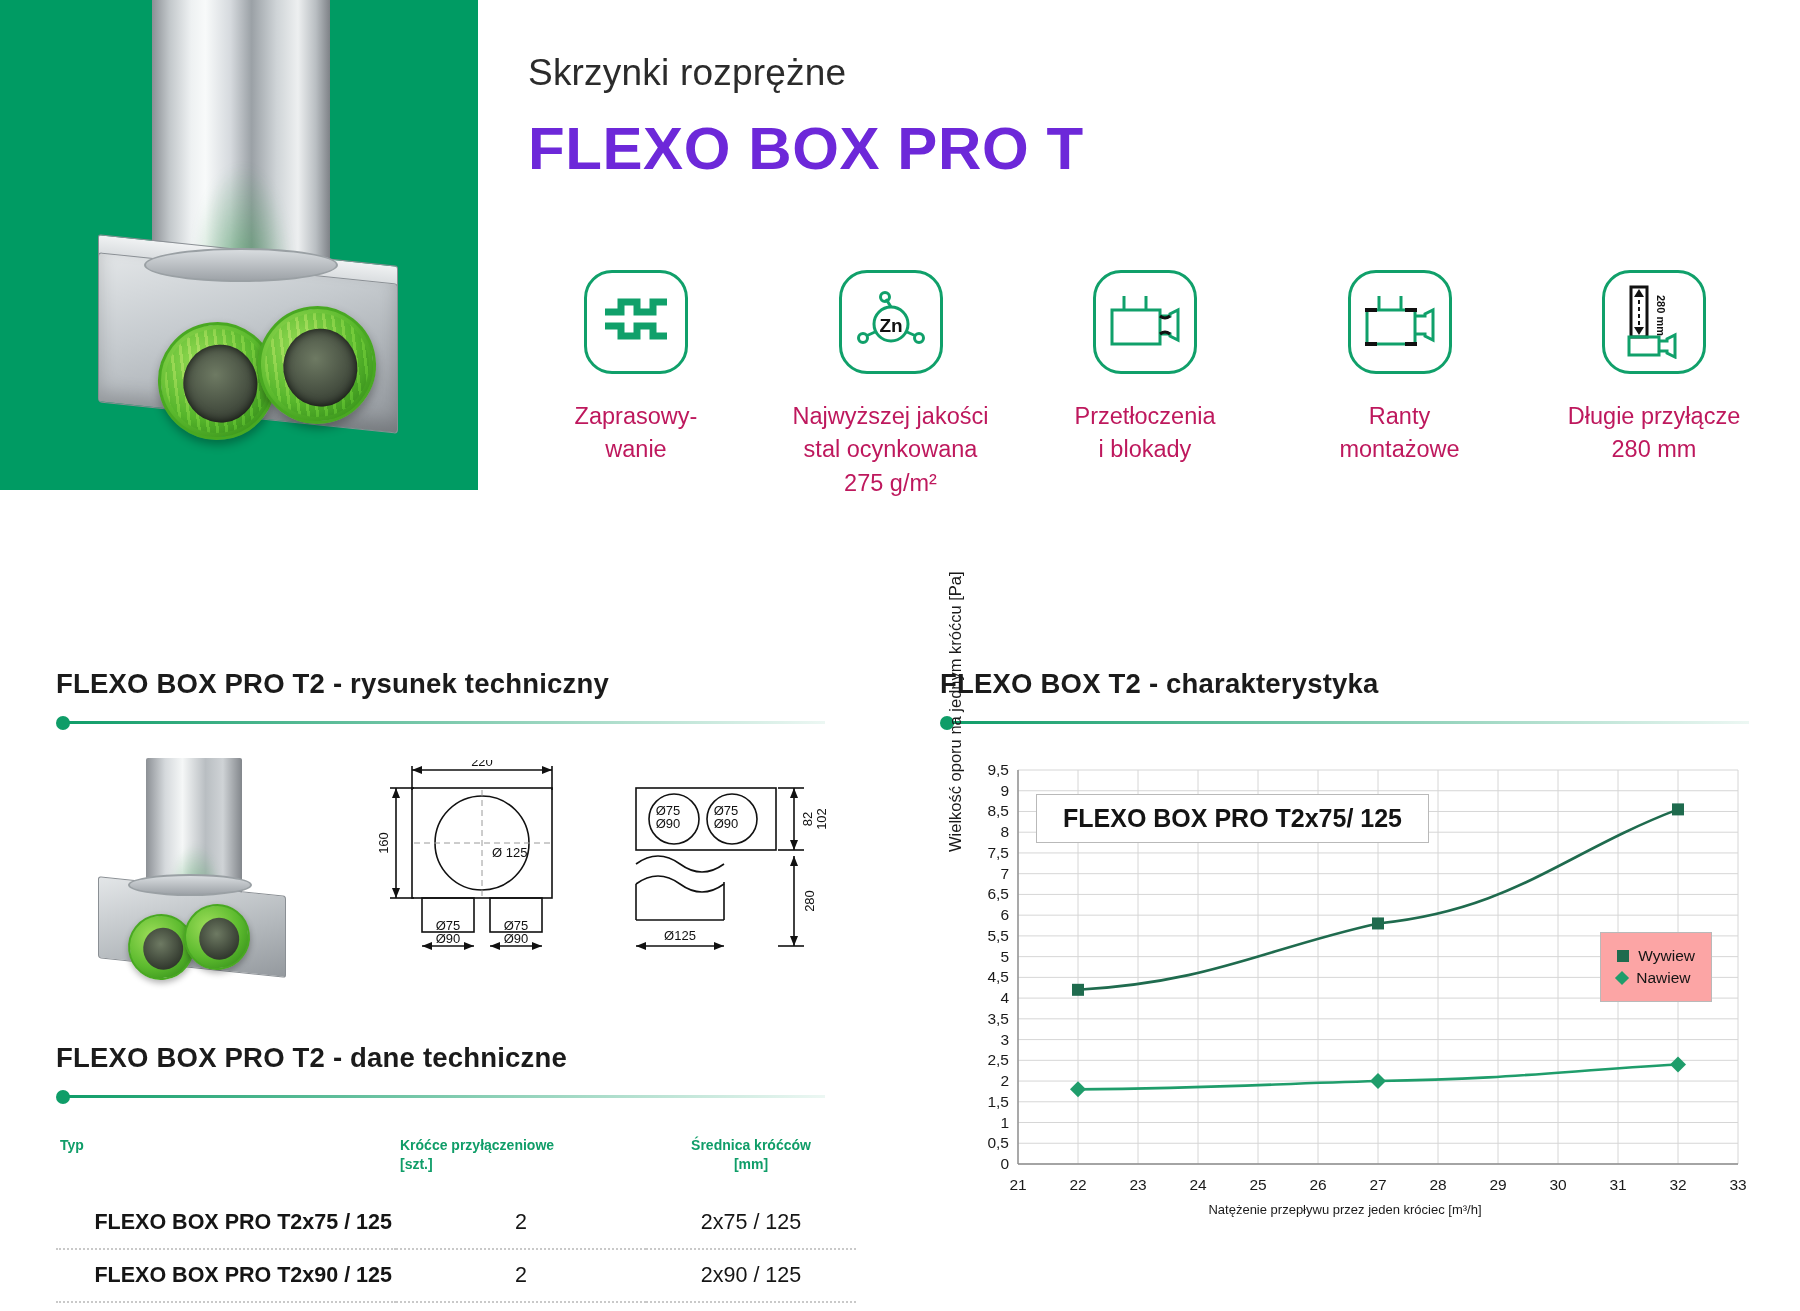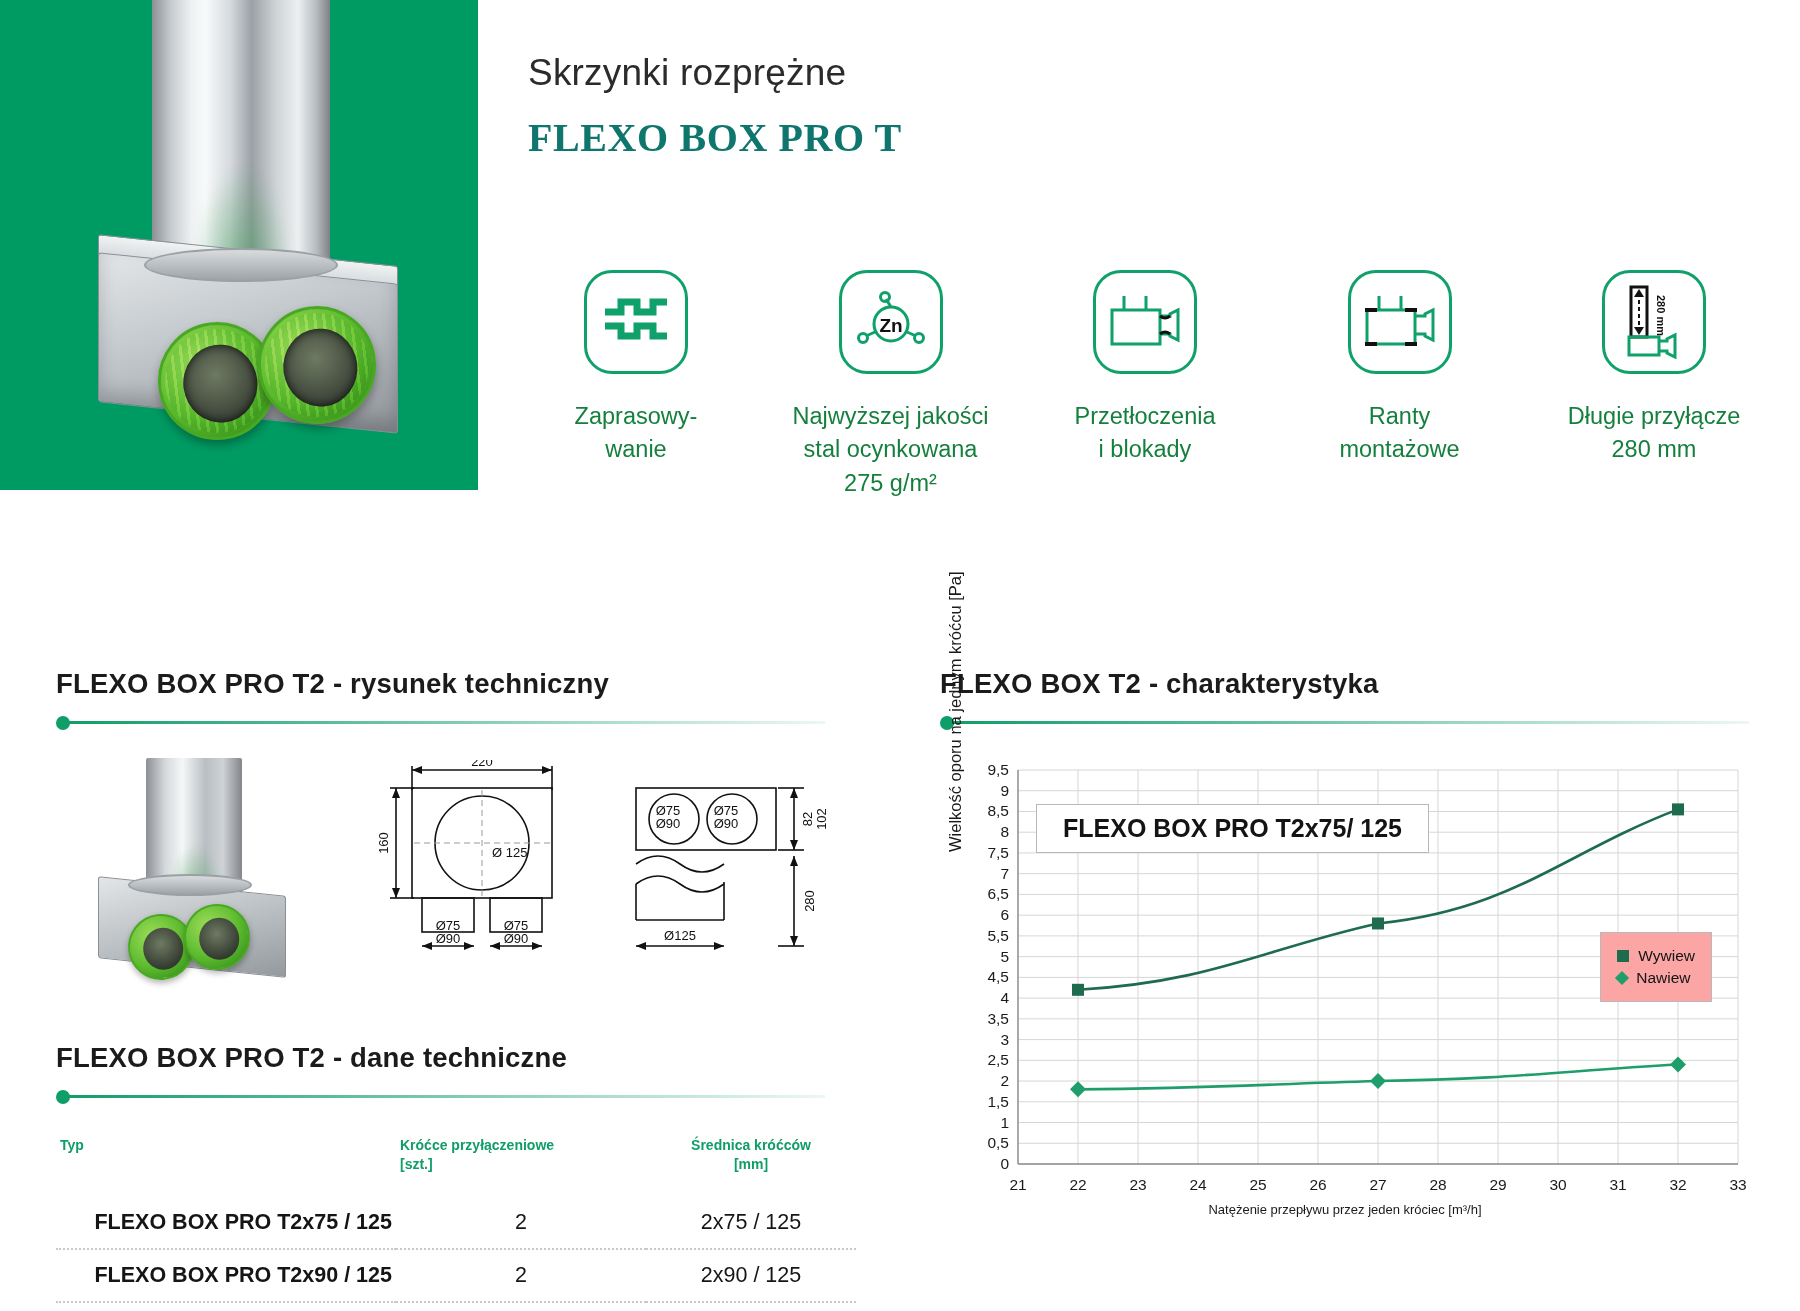--- a/index.html
+++ b/index.html
@@ -76,35 +76,35 @@
   .nozzle .ribs {
     position:absolute; inset:4px; border-radius:50%;
     background: repeating-linear-gradient(90deg, rgba(255,255,255,.22) 0 3px, rgba(0,0,0,.07) 3px 9px);
     mix-blend-mode: overlay;
   }
   .n1 { left: 118px; top: 322px; transform: rotate(-7deg); }
   .n2 { left: 218px; top: 306px; transform: rotate(-7deg); }
 
   .hero-text { position: absolute; left: 528px; top: 52px; }
   .hero-kicker { font-size: 37px; color: #2b2b2b; letter-spacing:.2px; font-weight: 400; }
-  .hero-title { font-size: 40px; font-weight: 800; color: #0f766e; letter-spacing: .6px; margin-top: 20px; font-family: Liberation Serif, serif; }
+  .hero-title { font-size: 60px; font-weight: 800; color: #6d28d9; letter-spacing: .6px; margin-top: 20px; }
 
   
   .features {
     position: absolute; left: 520px; top: 270px;
     width: 1250px; display: flex; justify-content: space-between;
   }
   .feature { width: 232px; display:flex; flex-direction:column; align-items:center; }
   .feature-icon {
     width: 104px; height: 104px; border: 3.5px solid #10a06a; border-radius: 28px;
     display:flex; align-items:center; justify-content:center; background:#fff;
   }
   .feature-cap {
     margin-top: 26px; text-align:center; font-size: 23.5px; line-height: 1.42;
-    color: #15803d; font-weight: 400;
+    color: #be185d; font-weight: 400;
   }
 
   
   .sec-title { font-size: 27.5px; font-weight: 800; color: #1b1b1b; letter-spacing:.2px; }
   .sec-rule { position: relative; height: 14px; margin-top: 16px; }
   .sec-rule .line {
     position:absolute; left:9px; top:5px; height:3px;
     background: linear-gradient(90deg,#0f9d68,rgba(15,157,104,.08));
   }
   .sec-rule .dot {
@@ -155,21 +155,21 @@
     font-size: 21.5px; color:#151515; font-weight:700; padding: 13px 4px;
     border-bottom: 2px dotted #c9c9c9;
   }
   table.spec td.c-typ { text-align:right; }
   table.spec td.c-mid, table.spec td.c-end { text-align:center; font-weight:400; }
   table.spec tr.first td { border-top: 1px solid transparent; }
 
   
   .chart-wrap { position: relative; margin-top: 26px; width: 810px; height: 470px; }
   .chart-title-box {
-    position:absolute; left: 96px; top: 48px; z-index:5;
+    position:absolute; left: 96px; top: 38px; z-index:5;
     border:1px solid #b9b9b9; background:#fff; padding: 9px 26px;
     font-size: 25px; font-weight: 800; color:#141414;
   }
   .legend-box{
     position:absolute; right: 38px; top: 176px; z-index:5;
     border:1px solid #b9b9b9; background:#fca5a5; padding:10px 16px;
     font-size: 15.5px; color:#141414;
   }
   .legend-row{display:flex;align-items:center;gap:9px;margin:4px 0;}
   .legend-row .mk{display:inline-block;width:12px;height:12px;background:#1f6b4e;}

